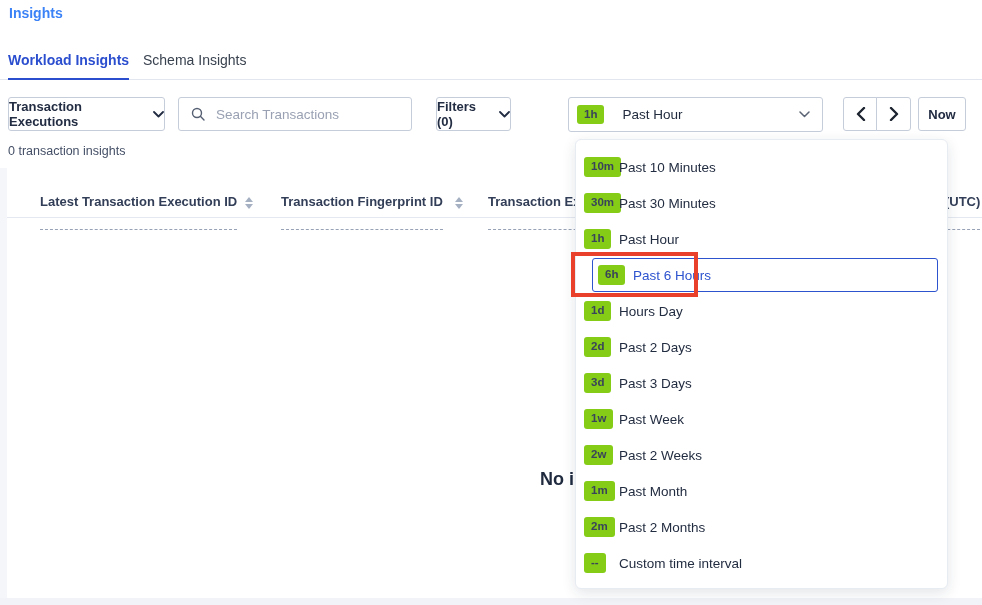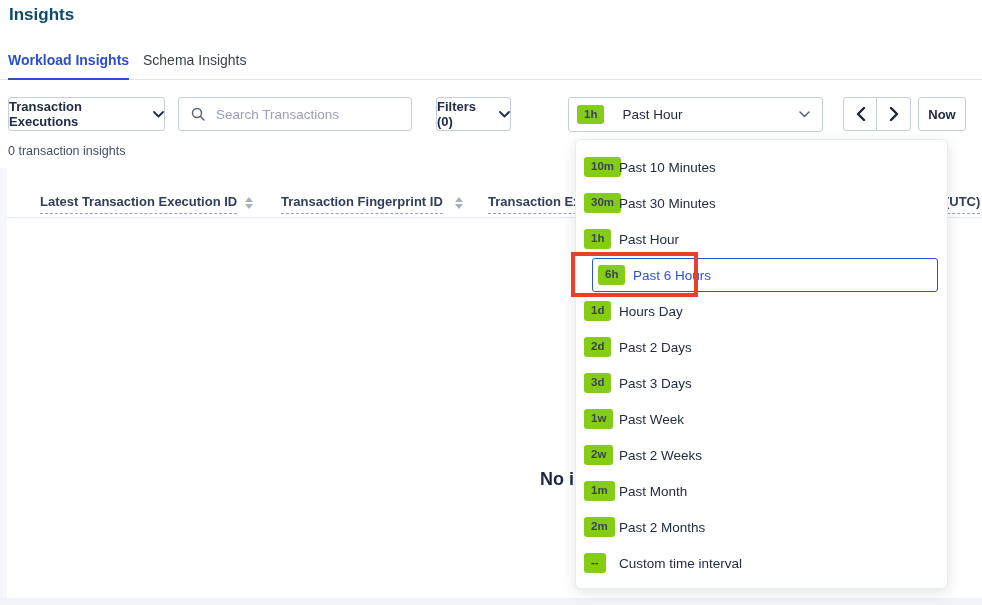--- a/index.html
+++ b/index.html
@@ -4,21 +4,21 @@
 <style>
   html,body { margin:0; padding:0; }
   .screen {
     position:relative; width:982px; height:605px; overflow:hidden;
     background:#ffffff; font-family:"Liberation Sans","DejaVu Sans",sans-serif;
     color:#232d41;
   }
   .left-strip { position:absolute; left:0; top:168px; width:7px; height:430px; background:#f4f6fa; }
   .bottom-band { position:absolute; left:0; top:598px; width:982px; height:7px; background:#f1f3f8; }
 
-  .page-title { position:absolute; left:9px; top:5px; font-size:17px; font-weight:700; color:#0c4a6e; }
+  .page-title { position:absolute; left:9px; top:5px; font-size:14px; font-weight:700; color:#3b82f6; }
 
   .tabs { position:absolute; left:0; top:40px; width:982px; height:40px; border-bottom:1px solid #e2e6ee; box-sizing:border-box; }
   .tab { position:absolute; top:0; height:40px; display:flex; align-items:center; font-size:14px; cursor:pointer; }
   .tab-active { left:8px; color:#2b4ecf; font-weight:700; }
   .tab-active::after { content:""; position:absolute; left:0; right:0; bottom:0; height:2px; background:#2b4ecf; }
   .tab-inactive { left:143px; color:#39424f; font-weight:400; }
 
   .btn {
     position:absolute; top:97px; height:34px; background:#fff;
     border:1px solid #c6cdda; border-radius:3px; box-sizing:border-box;
@@ -38,21 +38,21 @@
 
   .badge {
     background:#84cc16; border-radius:3px; font-size:11.5px; font-weight:700;
     color:#39445a; padding:4px 7px; line-height:1; white-space:nowrap;
   }
 
   .summary { position:absolute; left:8px; top:144px; font-size:12.5px; color:#444f66; }
 
   .th {
     position:absolute; top:194px; font-size:13px; font-weight:700; color:#323e57;
-    border-bottom:1px dashed #98a2b6; padding-bottom:4px; white-space:nowrap; cursor:pointer;
+    border-bottom:1px dashed #98a2b6; padding-bottom:20px; white-space:nowrap; cursor:pointer;
   }
   .th-1 { left:40px; } .th-2 { left:281px; } .th-3 { left:488px; } .th-4 { left:878px; }
   .sort { position:absolute; width:9px; cursor:pointer; }
   .sort-1 { left:245px; top:197px; } .sort-2 { left:455px; top:197px; }
   .sort i { display:block; width:0; height:0; border-left:4px solid transparent; border-right:4px solid transparent; }
   .sort .up { border-bottom:5px solid #a6b0c3; margin-bottom:2px; }
   .sort .down { border-top:5px solid #a6b0c3; }
   .header-rule { position:absolute; left:7px; top:217px; width:975px; height:1px; background:#e4e8f0; }
 
   .empty-msg { position:absolute; left:540px; top:469px; font-size:18px; font-weight:700; color:#1f2a3f; white-space:nowrap; }

